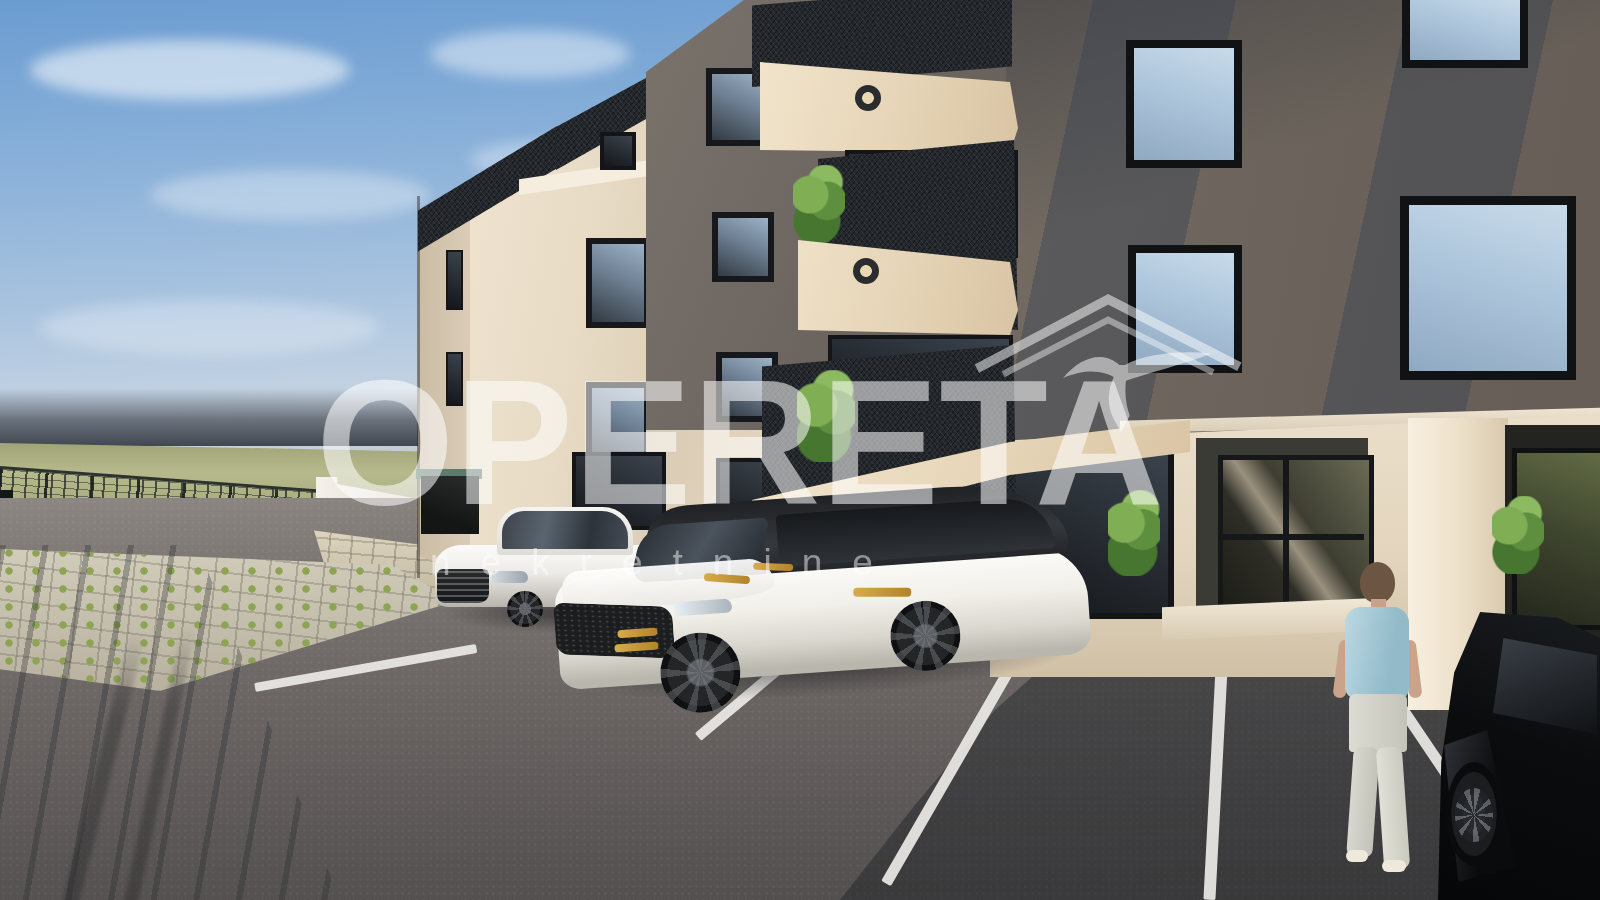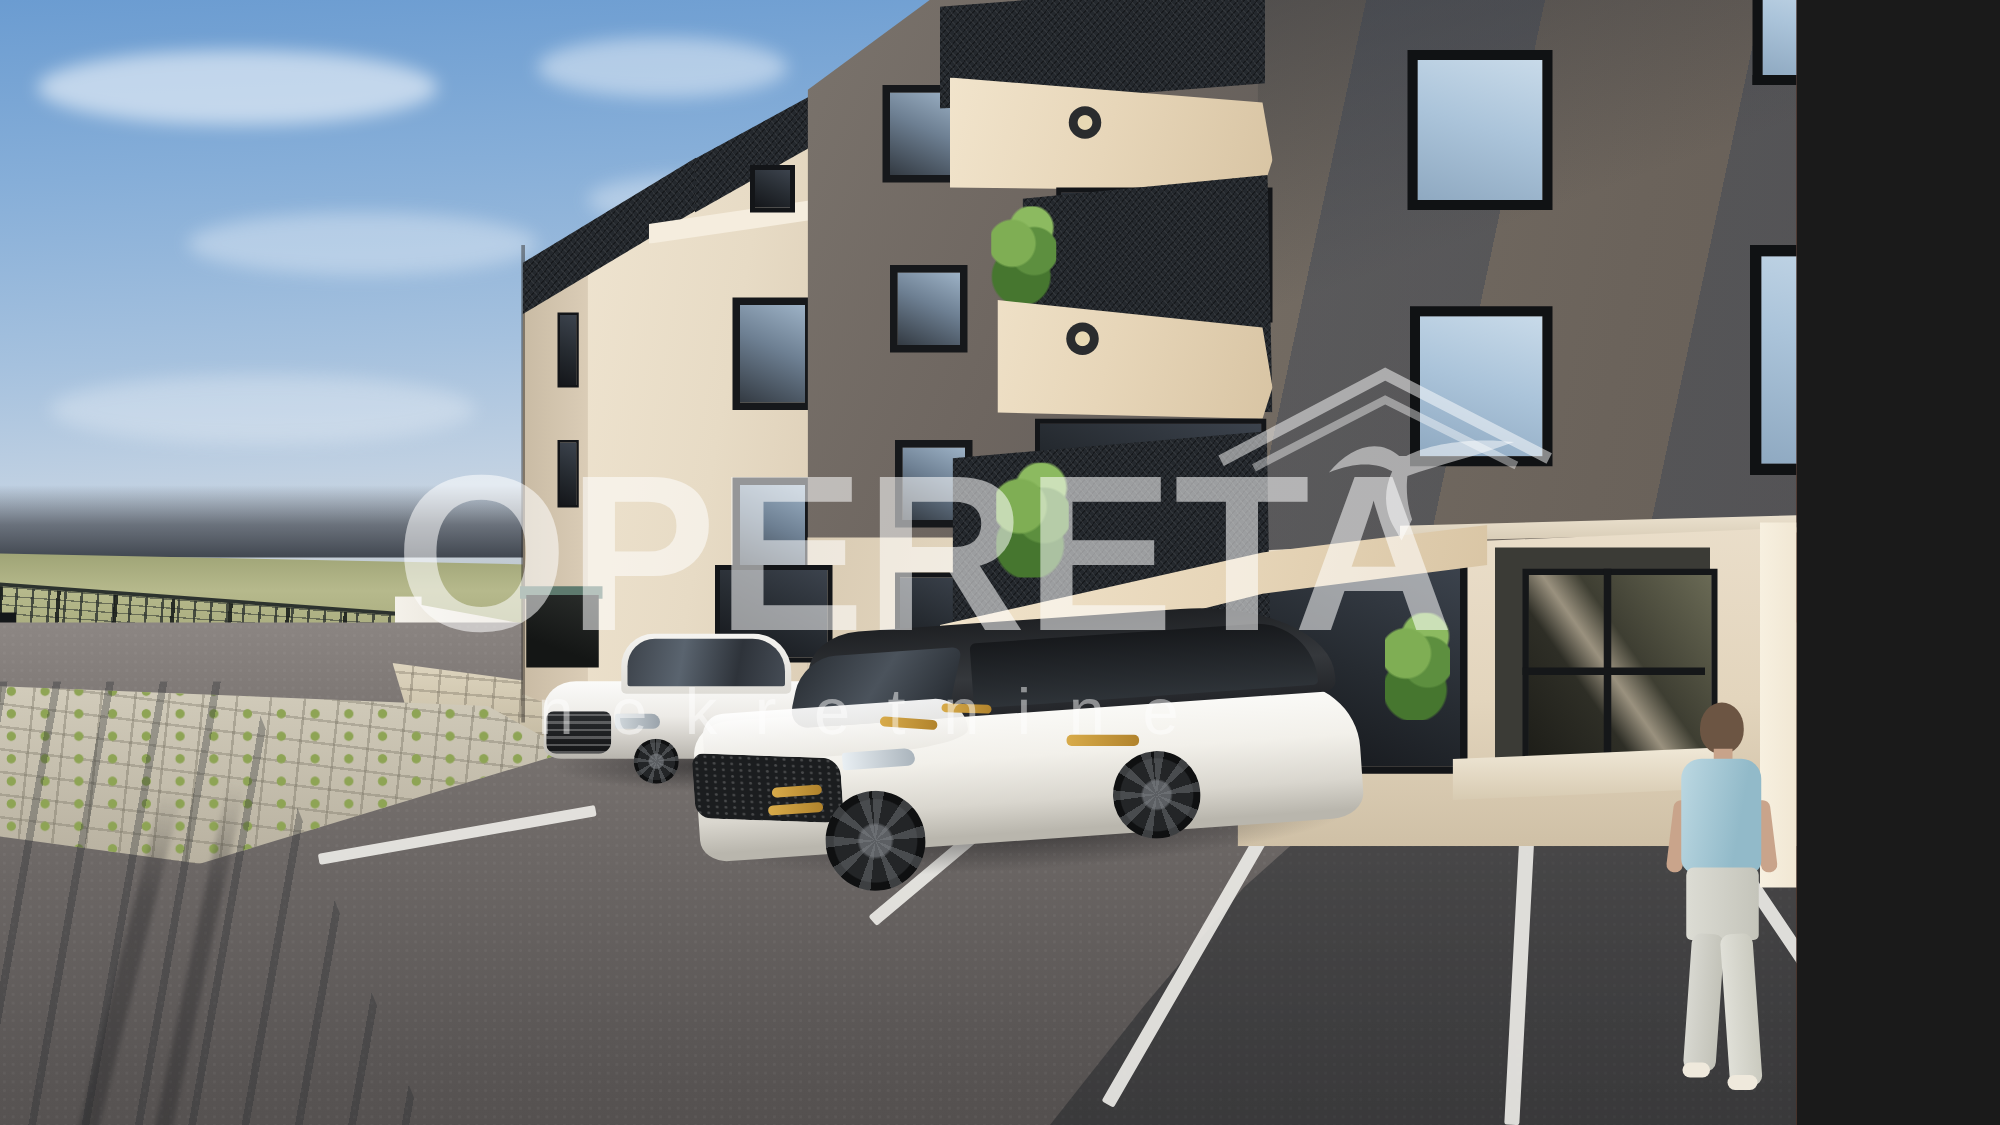--- a/index.html
+++ b/index.html
@@ -1,17 +1,17 @@
 <!DOCTYPE html>
 <html><head>
 <meta charset="utf-8">
 <style>
   html,body{margin:0;padding:0;background:#1a1a1a;}
-  #scene{position:relative;width:1437px;height:900px;overflow:hidden;
-         font-family:"Liberation Sans",sans-serif;background:#c2410c;}
+  #scene{position:relative;width:1600px;height:900px;overflow:hidden;
+         font-family:"Liberation Sans",sans-serif;background:#14532d;}
   .abs{position:absolute;}
 
   
   .sky{inset:0;background:linear-gradient(177deg,#6b9cd1 0%,#86aed8 15%,#a5c1de 30%,
        #bfd0e2 40%,#ccd6e0 45%,#bcc5cc 50%,#b2bbc2 60%);}
   .cloud{background:rgba(255,255,255,.55);border-radius:50%;filter:blur(7px);}
   .haze{left:0;top:388px;width:470px;height:58px;
         background:linear-gradient(180deg,rgba(92,99,108,0) 0%,rgba(74,80,90,.75) 55%,rgba(58,64,73,.95) 100%);}
   .field{left:0;top:440px;width:420px;height:72px;
          background:linear-gradient(180deg,#9da274 0%,#b6b98c 45%,#a7aa7c 100%);
@@ -180,21 +180,21 @@
       background:linear-gradient(100deg,#bcd8e2,#92bac9 70%);}
   .w-arm{width:13px;height:58px;background:#c9a48b;border-radius:6px;}
   .w-pants{left:17px;top:132px;width:58px;height:58px;border-radius:6px 6px 4px 4px;
       background:linear-gradient(90deg,#dcdcd4,#c4c4ba);}
   .w-leg{width:26px;border-radius:8px;}
   .w-shoe{height:12px;background:#efe9dc;border-radius:6px;}
 
   
   .wm-title{left:316px;top:354px;font-size:178px;font-weight:bold;letter-spacing:0;
       line-height:1;color:rgba(255,255,255,.55);white-space:nowrap;}
-  .wm-sub{left:430px;top:544px;font-size:52px;letter-spacing:30px;line-height:1;
+  .wm-sub{left:430px;top:544px;font-size:37px;letter-spacing:30px;line-height:1;
       color:rgba(255,255,255,.48);white-space:nowrap;}
   .wm-logo{left:955px;top:288px;width:310px;height:150px;}
 </style>
 </head>
 <body>
 
 <div id="scene">
 
   <div class="abs sky"></div>
   <div class="abs cloud" style="left:30px;top:40px;width:320px;height:60px;"></div>

